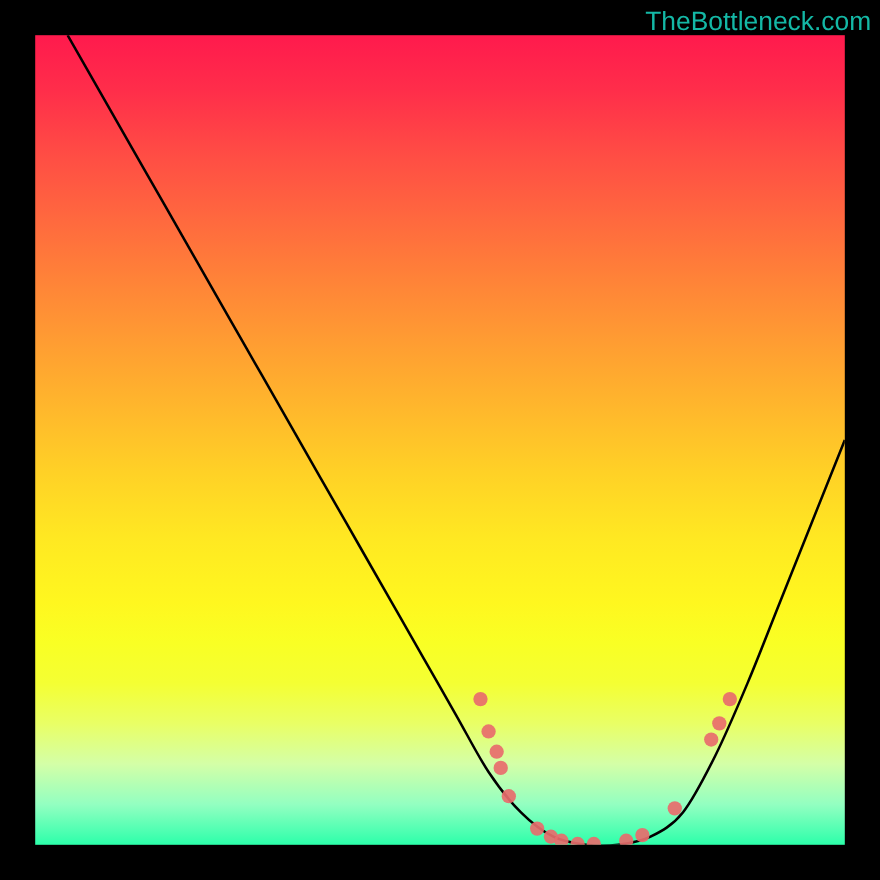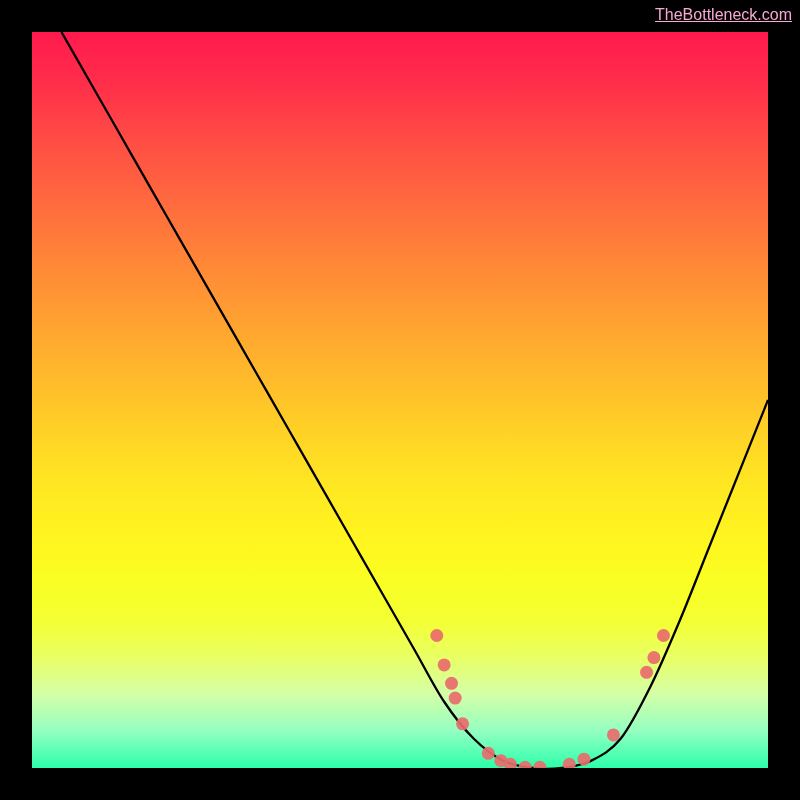--- a/index.html
+++ b/index.html
@@ -19,21 +19,21 @@
       #ffe822 62%,
       #fff71f 70%,
       #f9ff24 75%,
       #f4ff33 80%,
       #e9ff65 85%,
       #d4ffa7 90%,
       #93ffc1 95%,
       #2cffaa 100%);
   }
   .svg-layer { position: absolute; left: 0; top: 0; width: 100%; height: 100%; }
-  .attribution { position: absolute; top: 6px; right: 8px; color: #f9a8d4; font-size: 16px; font-weight: 500; text-decoration: underline; }
+  .attribution { position: absolute; top: 6px; right: 8px; color: #14b8a6; font-size: 24px; font-weight: 500; }
 </style>
 </head>
 <body>
 
 <div class="frame">
   <div class="plot">
     <div class="gradient"></div>
     <svg class="svg-layer" viewBox="0 0 736 736" preserveAspectRatio="none">
       <g>
         <path id="curve-path" fill="none" stroke="#000000" stroke-width="2.3" d="M29.44,0 C34.34666666666667,8.586666666666664 49.06666666666667,34.34666666666665 58.88,51.51999999999998 C68.69333333333333,68.69333333333331 78.50666666666666,85.86666666666663 88.32,103.03999999999996 C98.13333333333333,120.2133333333333 107.94666666666667,137.3866666666666 117.76,154.55999999999995 C127.57333333333334,171.7333333333333 137.38666666666668,188.9066666666667 147.20000000000002,206.08000000000004 C157.01333333333335,223.2533333333334 166.82666666666665,240.42666666666665 176.64,257.59999999999997 C186.45333333333332,274.7733333333333 196.26666666666668,291.94666666666666 206.08,309.12 C215.89333333333335,326.29333333333335 225.70666666666668,343.46666666666664 235.52,360.64 C245.33333333333334,377.81333333333333 255.14666666666665,394.9866666666667 264.96,412.16 C274.7733333333333,429.33333333333337 284.5866666666667,446.50666666666666 294.40000000000003,463.68 C304.21333333333337,480.85333333333335 314.02666666666664,498.0266666666667 323.84,515.2 C333.6533333333333,532.3733333333333 343.46666666666664,549.5466666666667 353.28,566.72 C363.0933333333333,583.8933333333333 372.9066666666667,601.0666666666667 382.72,618.24 C392.53333333333336,635.4133333333333 402.3466666666667,655.04 412.16,669.76 C421.97333333333336,684.48 431.78666666666663,696.7466666666667 441.59999999999997,706.56 C451.4133333333333,716.3733333333332 461.2266666666667,723.7333333333333 471.04,728.64 C480.85333333333335,733.5466666666666 490.6666666666667,734.7733333333333 500.48,736 C510.29333333333335,737.2266666666667 520.1066666666666,737.2266666666667 529.92,736 C539.7333333333333,734.7733333333333 549.5466666666666,733.5466666666666 559.36,728.64 C569.1733333333334,723.7333333333333 578.9866666666667,718.8266666666666 588.8000000000001,706.56 C598.6133333333335,694.2933333333333 608.4266666666667,674.6666666666666 618.24,655.04 C628.0533333333333,635.4133333333333 637.8666666666666,612.1066666666666 647.68,588.8 C657.4933333333333,565.4933333333333 667.3066666666666,539.7333333333333 677.12,515.2 C686.9333333333334,490.66666666666674 696.7466666666667,466.1333333333333 706.56,441.59999999999997 C716.3733333333332,417.0666666666666 731.0933333333334,380.26666666666665 736,368"></path>

